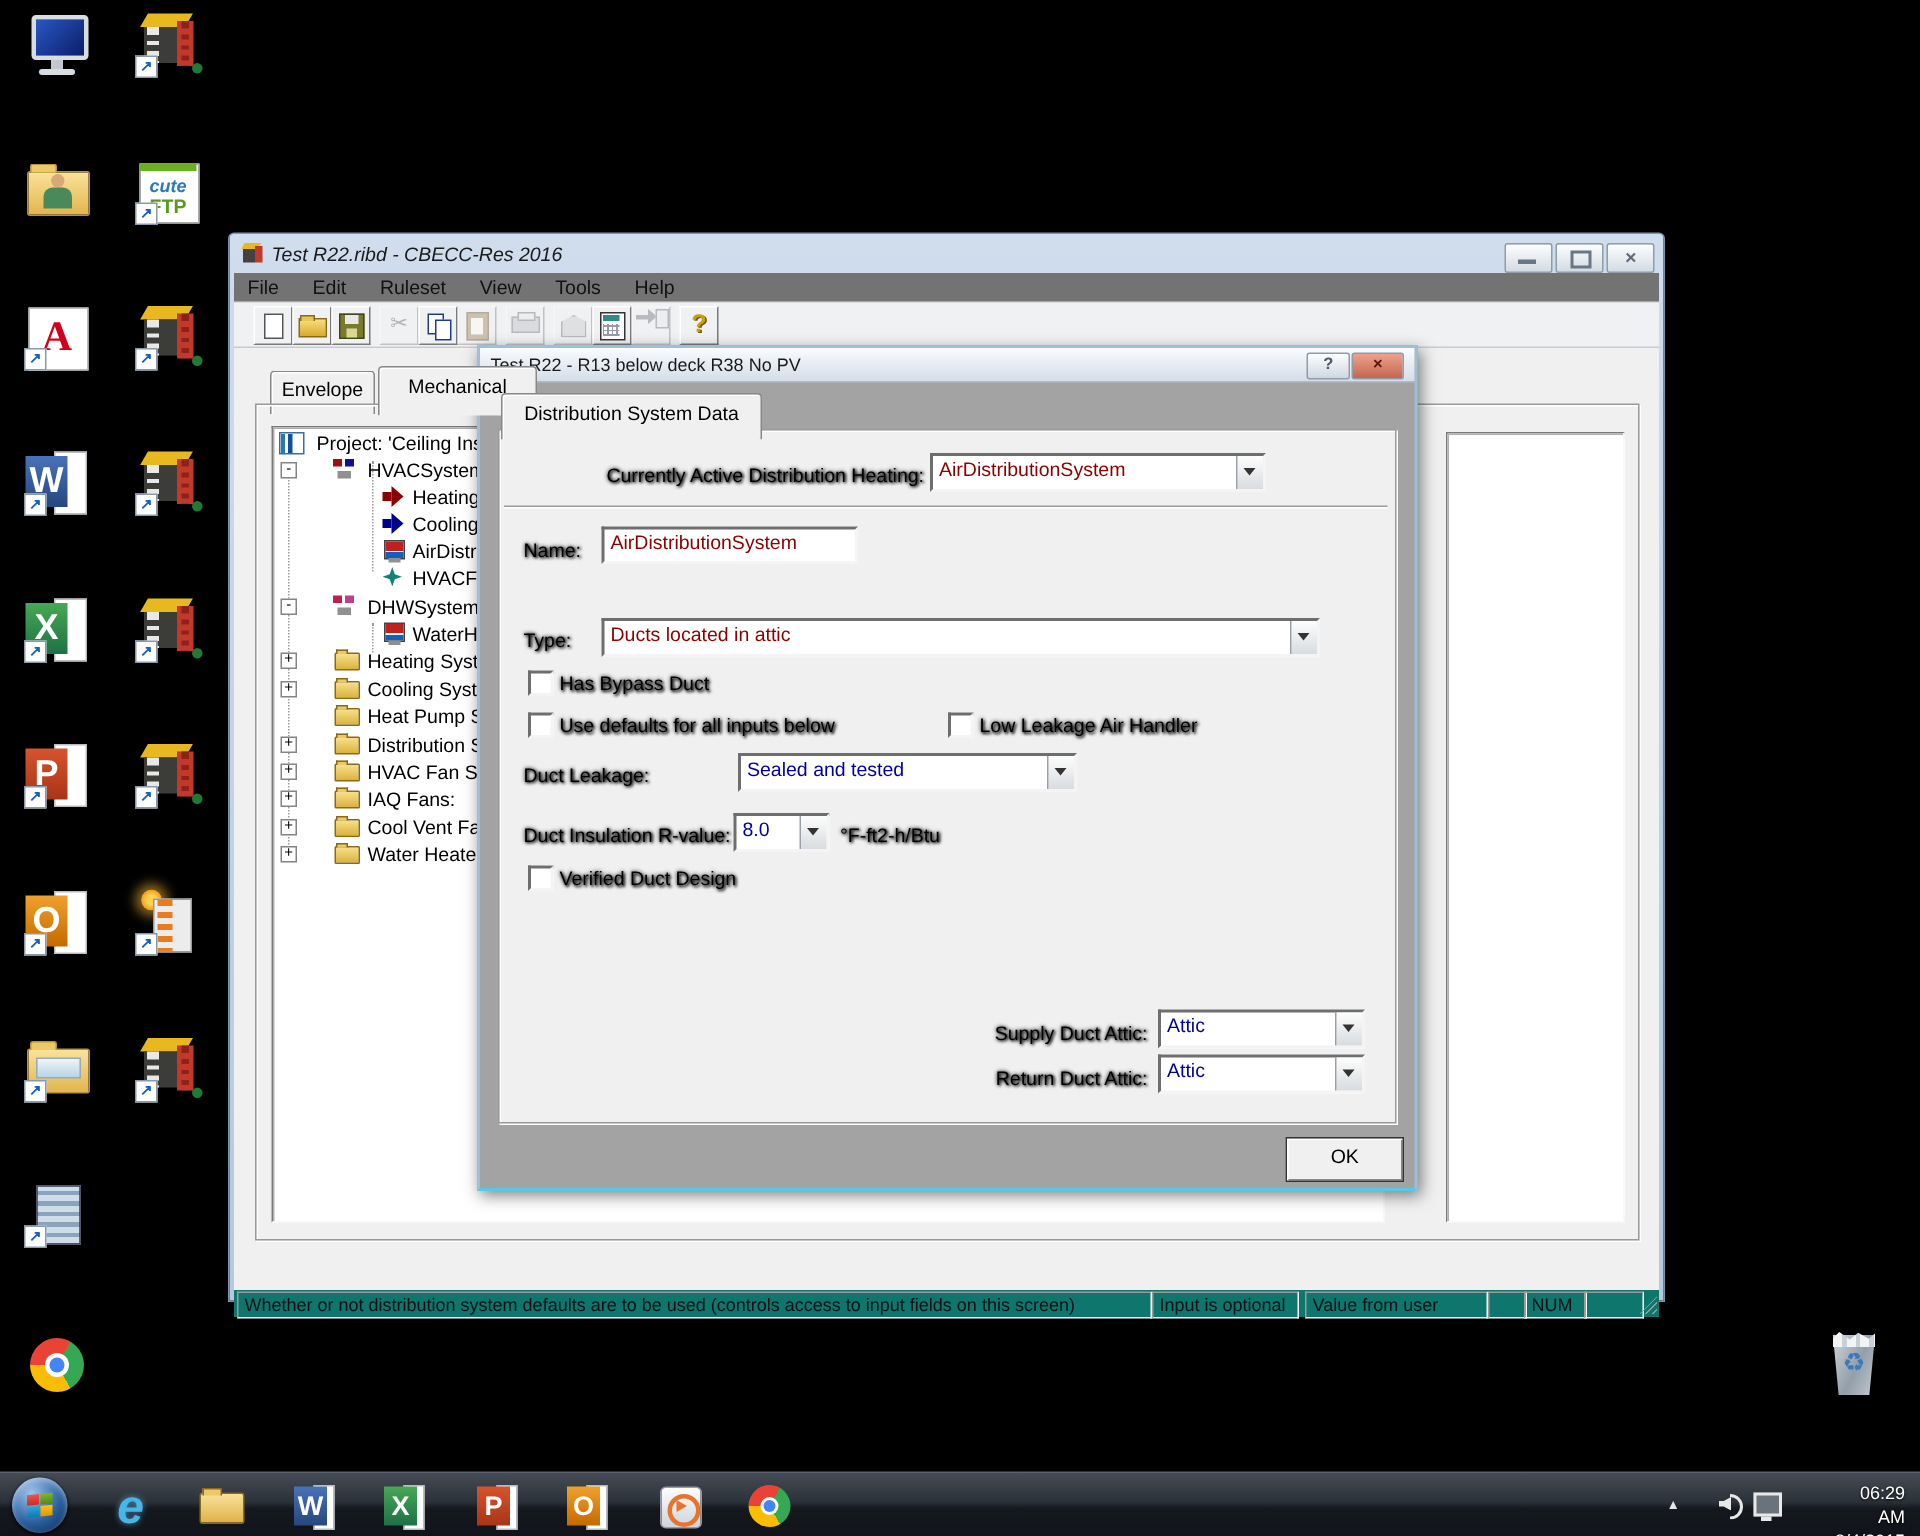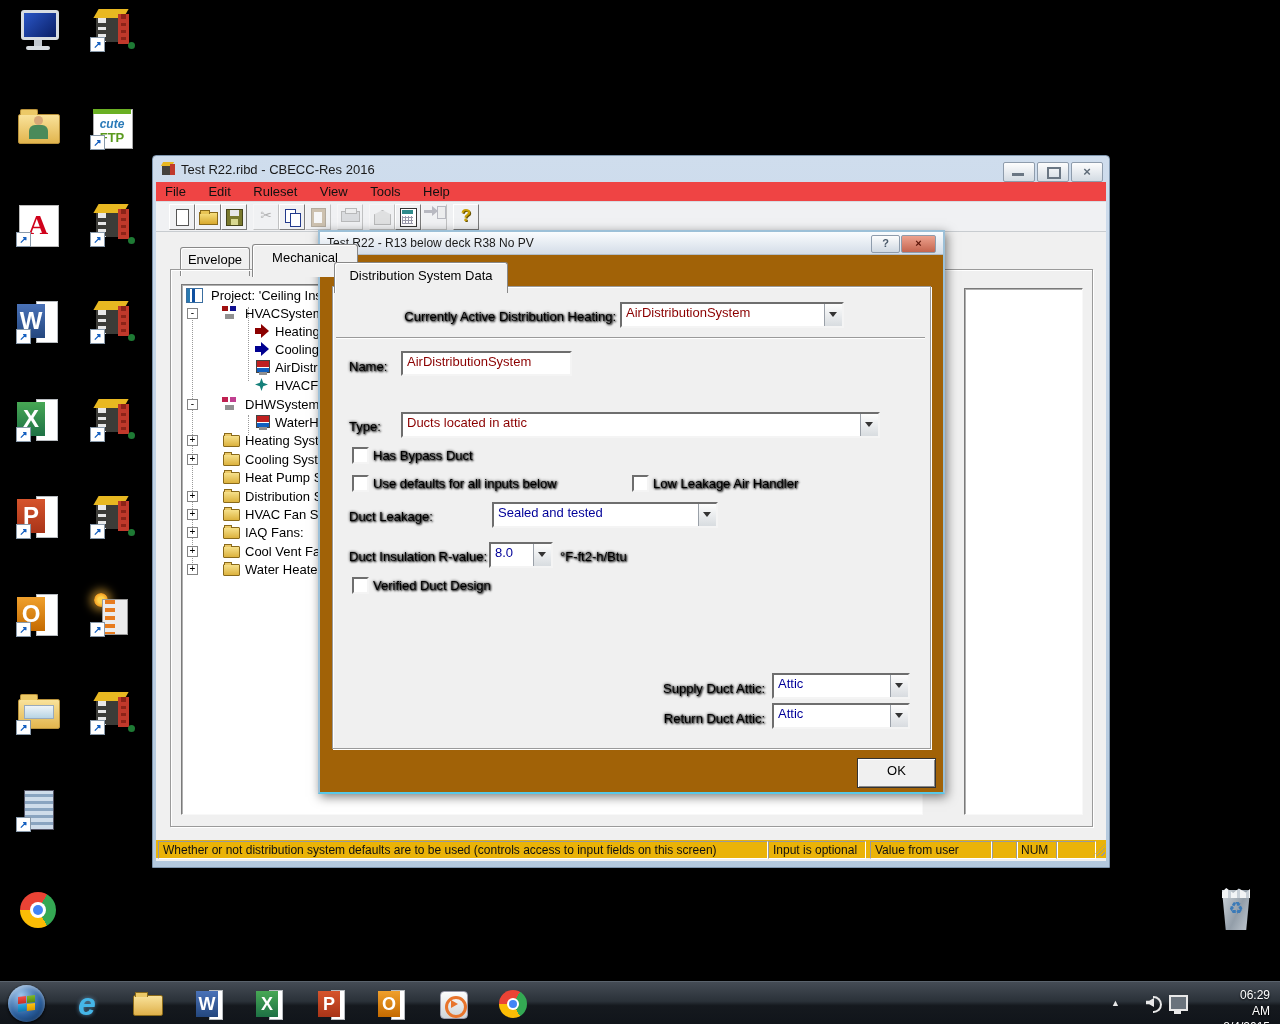--- a/index.html
+++ b/index.html
@@ -70,33 +70,33 @@
   .i-recycle .bin { position:absolute; left:8px; top:4px; width:32px; height:40px;
         clip-path:polygon(6% 0,94% 0,82% 100%,18% 100%); background:linear-gradient(115deg,#d4dae0,#939ea9 55%,#c8cfd6); }
   .i-recycle .paper { position:absolute; left:10px; top:2px; width:28px; height:10px;
         background:repeating-linear-gradient(90deg,#f2f4f6 0 6px,#c8d0d8 6px 9px); clip-path:polygon(0 40%,15% 0,40% 50%,60% 5%,85% 45%,100% 10%,100% 100%,0 100%); }
   .i-recycle .sym { position:absolute; left:8px; top:12px; width:32px; text-align:center; color:#3a7ab8; font-size:17px; }
 
   
   #mainwin { position:absolute; left:152px; top:155px; width:956px; height:711px;
         background:linear-gradient(#cfdded,#b4c9de); border:1px solid #7e95ad; border-radius:4px 4px 0 0;
         box-shadow:0 0 8px rgba(0,0,0,.6); }
-  #titlebar { position:absolute; left:0; top:0; right:0; height:26px; }
+  #titlebar { position:absolute; left:0; top:0; right:0; height:26px;font-style:italic; }
   #titlebar .ttl { position:absolute; left:28px; top:6px; font-size:13px; color:#1a1a1a; white-space:nowrap; }
   .mini-house { position:absolute; left:8px; top:6px; width:16px; height:14px; }
   .mini-house .r { position:absolute; left:1px; top:0; width:11px; height:4px; background:#e8b821; transform:skewX(-30deg); }
   .mini-house .b { position:absolute; left:1px; top:4px; width:8px; height:9px; background:#44423e; }
   .mini-house .e { position:absolute; left:9px; top:2px; width:5px; height:11px; background:#c0392b; }
   .capbtn { position:absolute; top:6px; width:30px; height:18px; border:1px solid #8e9cac; border-radius:2px;
         background:linear-gradient(#fdfdfd,#d3dbe3); }
   .capbtn .bar { position:absolute; left:8px; top:10px; width:12px; height:3px; background:#6a7683; }
   .capbtn .box { position:absolute; left:9px; top:4px; width:10px; height:8px; border:2px solid #6a7683; }
   .capbtn .x { position:absolute; left:0; top:0; width:100%; text-align:center; color:#5f6b78; font-weight:bold; font-size:13px; line-height:17px; }
   #client { position:absolute; left:3px; top:26px; width:950px; height:679px; background:#f0f0f0; }
-  #menubar { position:absolute; left:0; top:0; width:100%; height:19px; background:#ef4444; border-bottom:1px solid #d8dde2; }
+  #menubar { position:absolute; left:0; top:0; width:100%; height:19px; background:#737373; border-bottom:1px solid #d8dde2; }
   .menuitem { display:inline-block; padding:2px 9px 0 9px; font-size:13px; color:#111; }
   #toolbar { position:absolute; left:0; top:20px; width:100%; height:29px; background:#f0f1f3; border-bottom:1px solid #c8ccd0; }
   .tbtn { position:absolute; top:2px; width:24px; height:24px; background:#f0f1f3;
         border:1px solid; border-color:#fff #7a7a7a #7a7a7a #fff; }
   .tbtn.dis { opacity:.4; }
   .tico { position:absolute; }
   .ic-page { left:6px; top:4px; width:11px; height:15px; background:#fff; border:1px solid #555; }
   .ic-open { left:3px; top:7px; width:17px; height:11px; background:linear-gradient(#f7df7e,#d8a92e); border:1px solid #8a6a1a; }
   .ic-open::before { content:""; position:absolute; top:-3px; left:0; width:8px; height:3px; background:#e8c455; border:1px solid #8a6a1a; border-bottom:none; }
   .ic-save { left:4px; top:4px; width:15px; height:15px; background:#7a7a2e; border:1px solid #44441a; }
@@ -138,28 +138,28 @@
   .ti-dhw { background-image:linear-gradient(#c02050,#c02050),linear-gradient(#c04090,#c04090),linear-gradient(#909090,#909090);
         background-size:6px 5px,6px 5px,9px 5px; background-position:0 0,8px 0,3px 8px; background-repeat:no-repeat; }
   .ti-arrow::before { content:""; position:absolute; left:0; top:4px; width:6px; height:6px; background:currentColor; }
   .ti-arrow::after { content:""; position:absolute; left:6px; top:0; border-left:8px solid currentColor; border-top:7px solid transparent; border-bottom:7px solid transparent; }
   .ti-duct { background:linear-gradient(#c02020 0 6px,#fff 6px 7px,#1060c0 7px); border:1px solid #444; width:12px; height:11px; }
   .ti-duct::after { content:""; position:absolute; left:2px; bottom:-3px; width:8px; height:3px; background:#909090; }
   .ti-fan { width:13px; height:13px; background:#15807a; clip-path:polygon(50% 0,63% 37%,100% 50%,63% 63%,50% 100%,37% 63%,0 50%,37% 37%); }
   .ti-fold { width:15px; height:10px; top:3px; background:linear-gradient(#f6e08a,#dcb23e); border:1px solid #8a6a1a; border-radius:1px; }
   .ti-fold::before { content:""; position:absolute; top:-3px; left:0; width:6px; height:2px; background:#ecc967; border:1px solid #8a6a1a; border-bottom:none; }
   
-  #statusbar { position:absolute; left:0; top:658px; width:100%; height:18px; background:#eab308; }
+  #statusbar { position:absolute; left:0; top:678px; width:100%; height:18px; background:#0f766e; }
   .spane { position:absolute; top:1px; height:15px; border:1px solid; border-color:#9a9a9a #fff #fff #9a9a9a;
         font-size:12px; color:#111; padding-top:1px; padding-left:4px; overflow:hidden; white-space:nowrap; }
   .grip { position:absolute; right:1px; top:4px; width:12px; height:12px;
         background:repeating-linear-gradient(135deg,transparent 0 2px,#999 2px 3px); clip-path:polygon(100% 0,100% 100%,0 100%); }
 
   
-  #dialog { position:absolute; left:318px; top:230px; width:623px; height:560px; background:#a16207;
+  #dialog { position:absolute; left:318px; top:230px; width:623px; height:560px; background:#a3a3a3;
         border:2px solid #9cc0d8; border-bottom-color:#58c8e8; box-shadow:2px 3px 10px rgba(0,0,0,.5); }
   #dlgtitle { position:absolute; left:0; top:0; width:100%; height:22px;
         background:linear-gradient(#fafcfe,#d4dde8); border-bottom:1px solid #b0bcc8; }
   #dlgtitle .txt { position:absolute; left:7px; top:4px; font-size:12px; color:#1a1a1a; }
   .dlgbtn { position:absolute; top:3px; height:16px; border:1px solid #8e9cac; border-radius:2px; text-align:center;
         font-size:11px; font-weight:bold; line-height:15px; }
   #dlg-help { left:551px; width:27px; background:linear-gradient(#fdfdfd,#cfd8e2); color:#4a5a6a; }
   #dlg-close { left:581px; width:33px; background:linear-gradient(#eda28e,#c4654f); color:#5a1408; }
   .dtab { position:absolute; left:14px; top:30px; width:172px; height:25px; background:#f0f0f0;
         border:1px solid #888; border-bottom:none; border-radius:3px 3px 0 0; box-shadow:inset 1px 1px 0 #fff;

